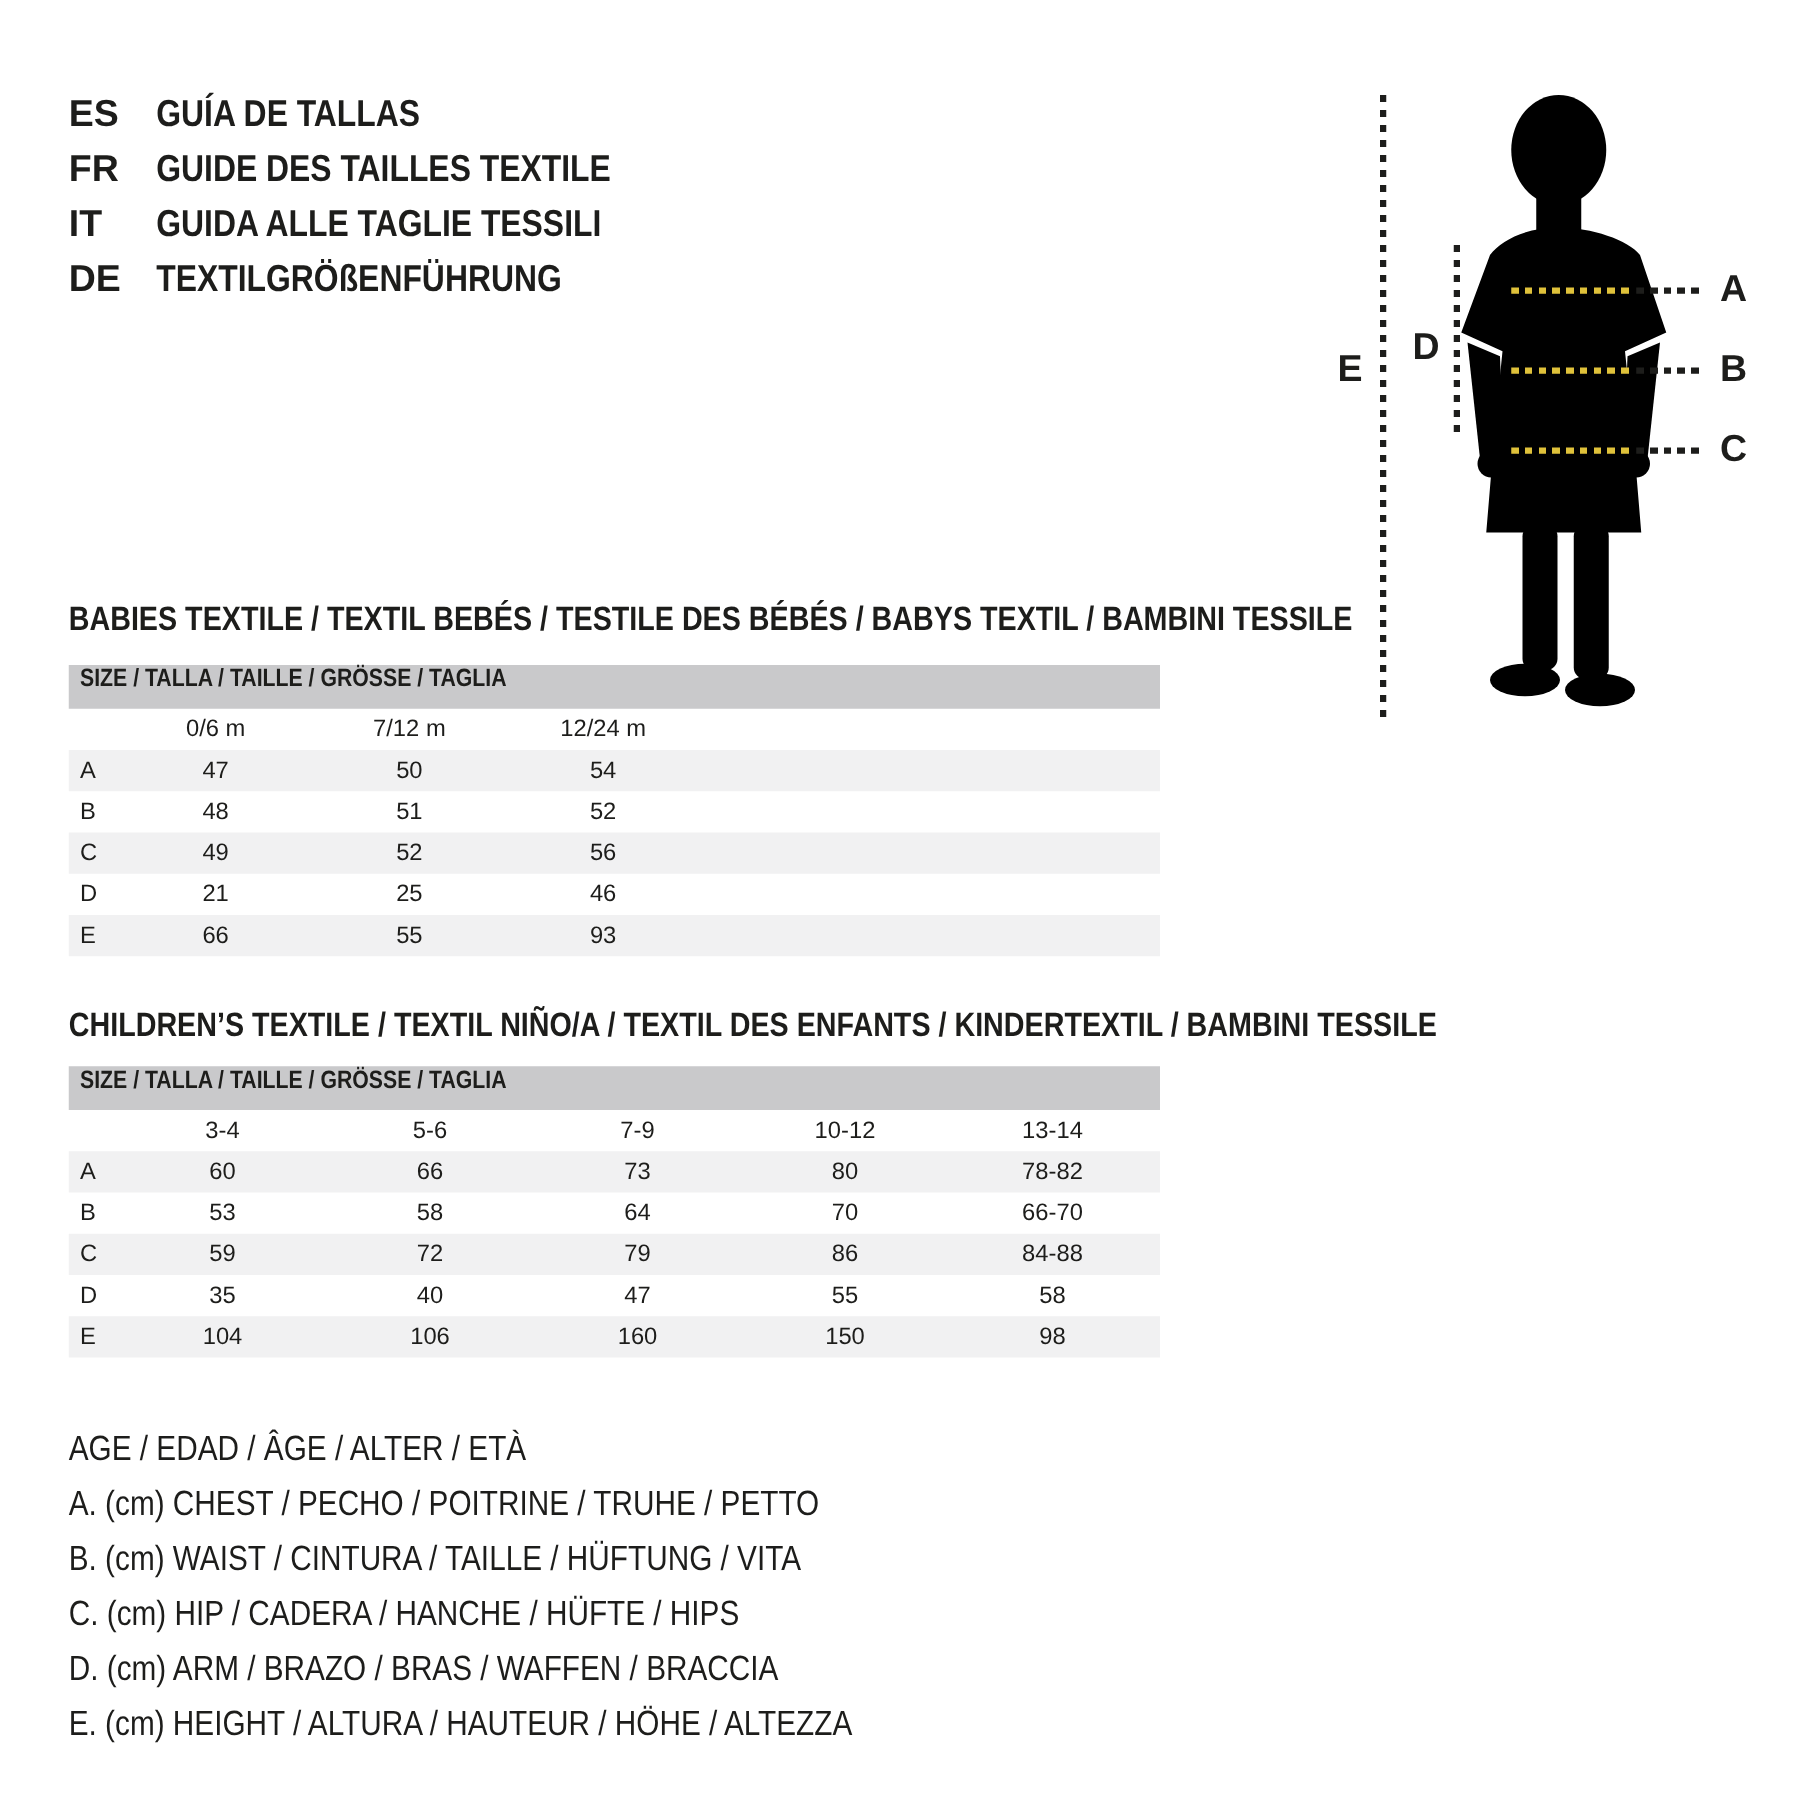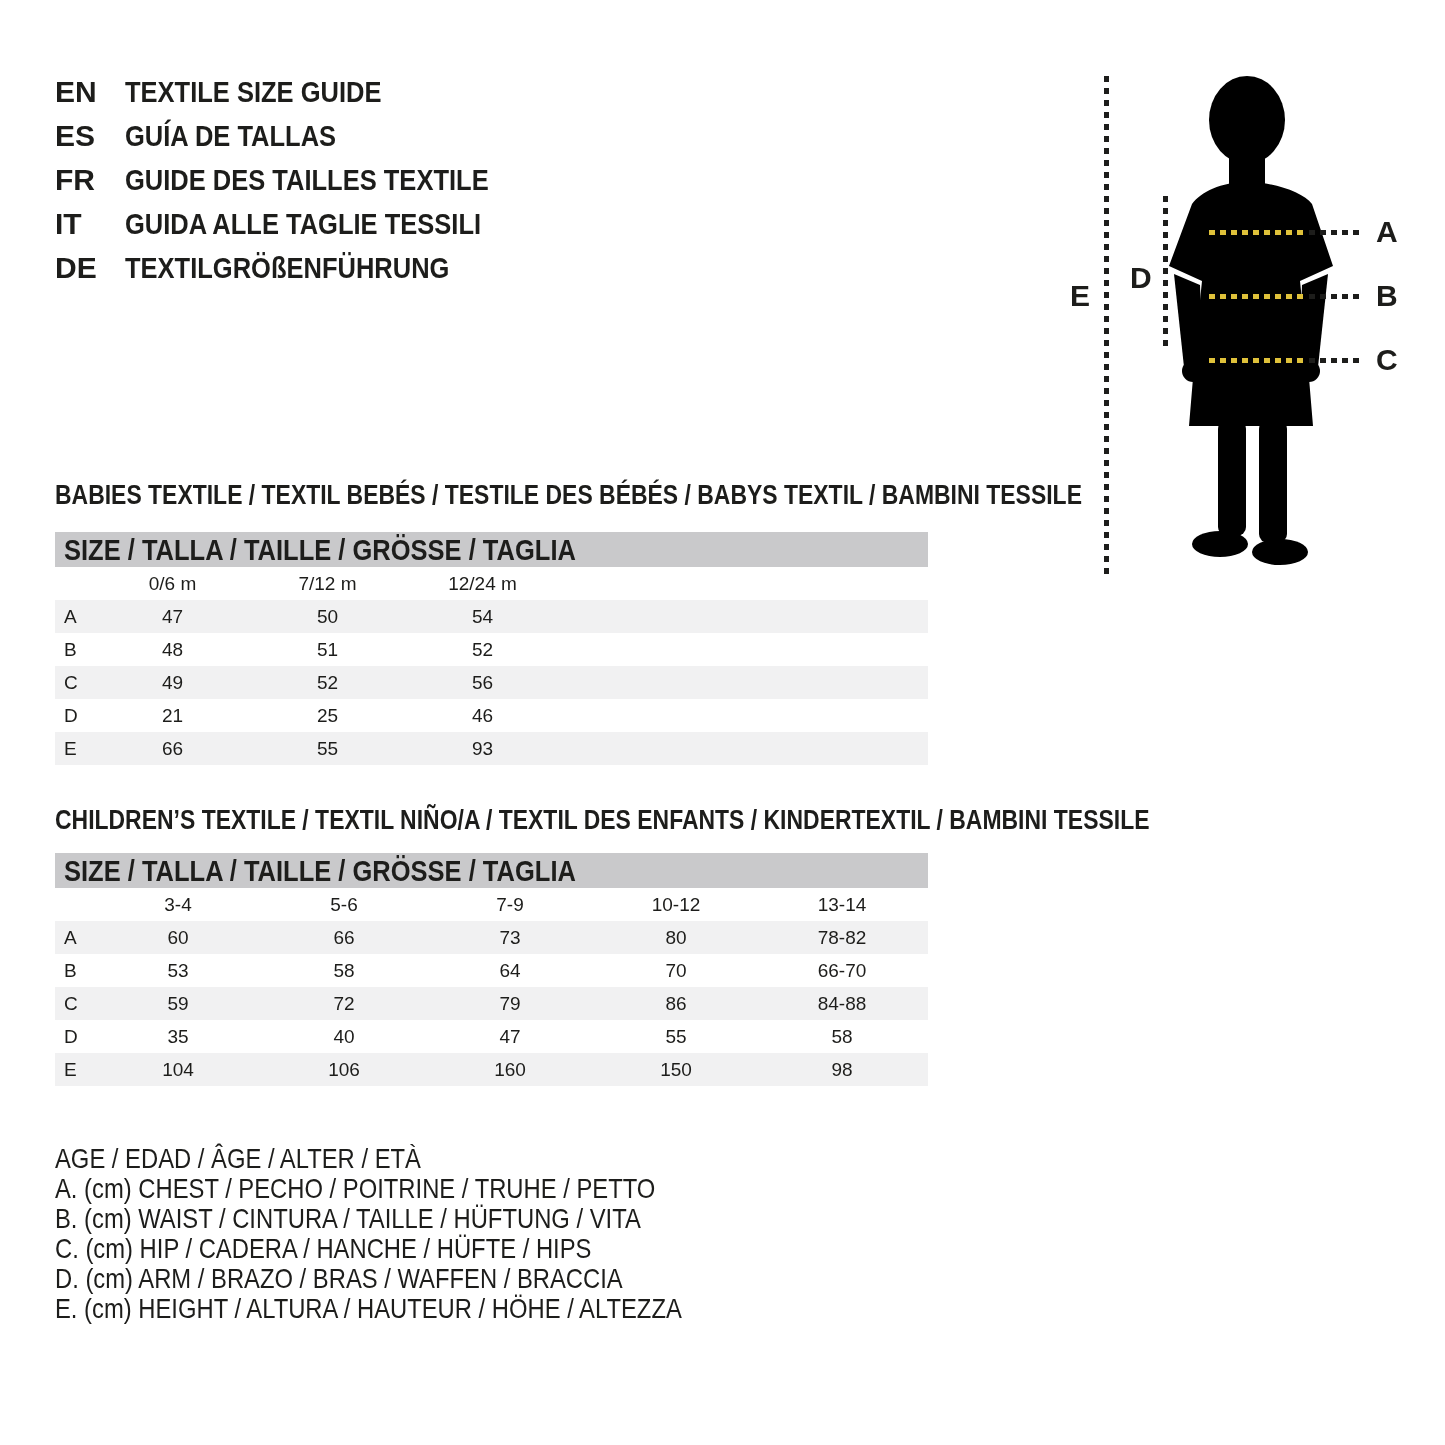--- a/index.html
+++ b/index.html
@@ -42,43 +42,39 @@
 
   
   .section-title{position:absolute;left:55px;font-size:27px;font-weight:700;line-height:28px;}
   #babies-title{top:481px;}
   #children-title{top:806px;}
 
   
   .size-table{position:absolute;left:55px;width:873px;}
   #babies-table{top:532px;}
   #children-table{top:853px;}
-  .size-bar{height:35px;background:var(--bar);display:flex;align-items:flex-end;
-            padding-left:9px;font-size:30px;font-weight:700;}
+  .size-bar{height:35px;background:var(--bar);display:flex;align-items:flex-start;
+            padding-left:9px;font-size:20px;font-weight:700;}
   .trow{display:grid;height:33px;align-items:center;font-size:19px;line-height:33px;}
   #babies-table .trow{grid-template-columns:40px repeat(3,155px) 1fr;}
   #children-table .trow{grid-template-columns:40px repeat(5,166px) 1fr;}
   .cell{text-align:center;}
   .cell.label{text-align:left;padding-left:9px;}
   .trow.stripe{background:var(--stripe);}
 
   
-  .legend{position:absolute;left:55px;top:1144px;display:flex;flex-direction:column;
+  .legend{position:absolute;left:55px;top:1144px;display:flex;flex-direction:column;gap:14px;
           font-size:28px;line-height:30px;}
 </style>
 </head>
 <body>
 
 <div class="page">
 
   <div class="lang-list" id="lang-list">
-      <div class="lang-row">
-        <span class="lang-code">EN</span>
-        <span class="cond">TEXTILE SIZE GUIDE</span>
-      </div>
       <div class="lang-row">
         <span class="lang-code">ES</span>
         <span class="cond">GUÍA DE TALLAS</span>
       </div>
       <div class="lang-row">
         <span class="lang-code">FR</span>
         <span class="cond">GUIDE DES TAILLES TEXTILE</span>
       </div>
       <div class="lang-row">
         <span class="lang-code">IT</span>

